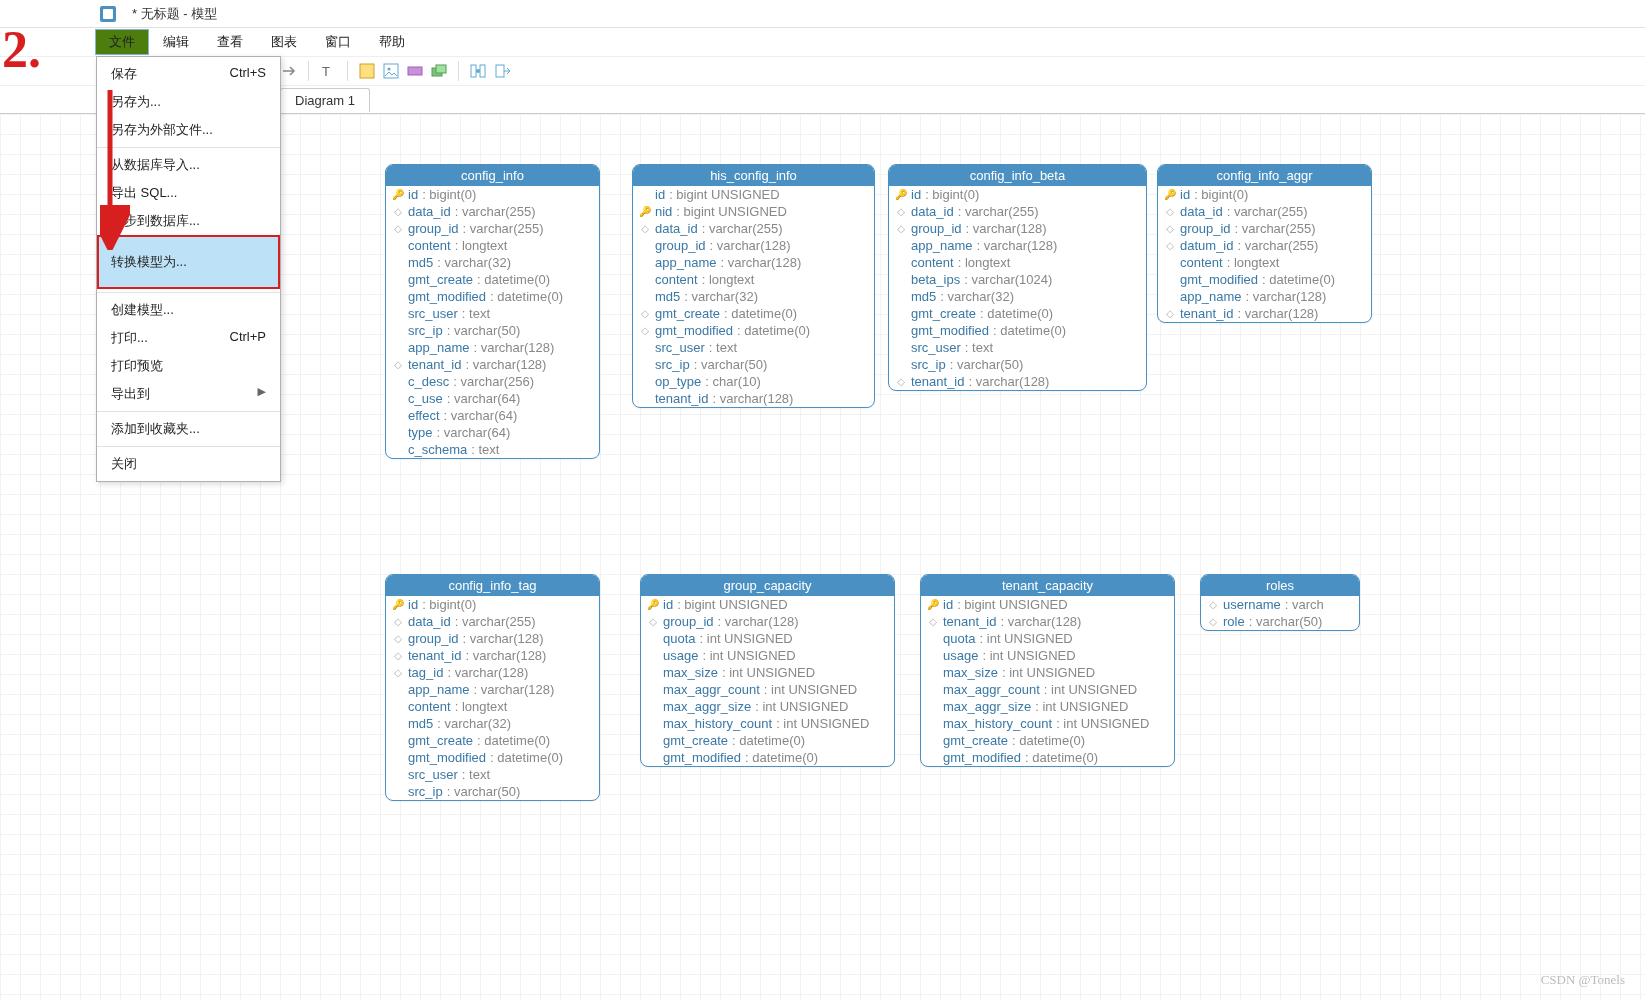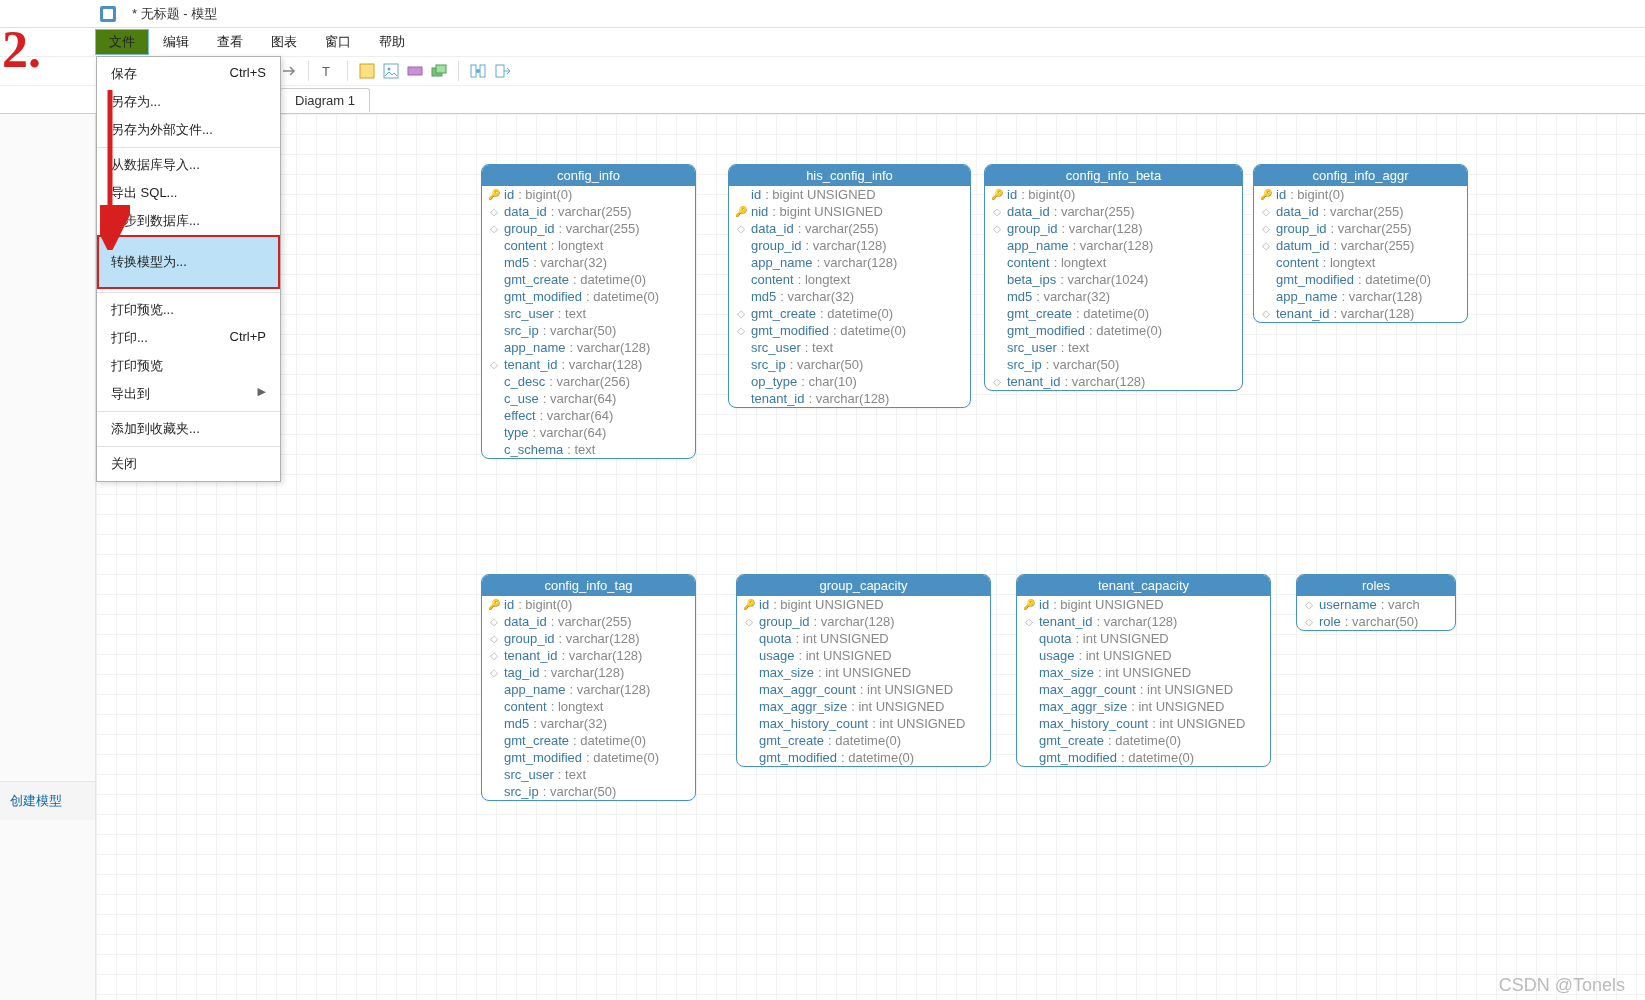--- a/index.html
+++ b/index.html
@@ -32,21 +32,21 @@
 .anno-arrow svg { display:block; }
 
 .entity { position:absolute; background:#fff; border:1px solid #4a90c2; border-radius:8px; box-shadow:0 1px 2px rgba(0,0,0,.05); overflow:hidden; font-size:12px; }
 .entity .hdr { background:#4a90c2; color:#fff; text-align:center; padding:3px 6px; font-weight:500; }
 .entity .row { display:flex; align-items:center; padding:1px 6px; gap:4px; white-space:nowrap; }
 .entity .row .ico { width:12px; text-align:center; font-size:10px; }
 .entity .row .ico.key { color:#e0a030; }
 .entity .row .ico.dia { color:#b0b0b0; }
 .entity .row .nm { color:#3a78a6; }
 .entity .row .tp { color:#888; }
-.watermark { position:absolute; right:20px; bottom:4px; color:#bbb; font-size:18px; }
+.watermark { position:absolute; right:20px; bottom:12px; color:#bbb; font-size:13px;font-family:Liberation Serif, serif; }
 </style>
 </head>
 <body>
 
 <div class="anno">2.</div>
 <div class="anno-arrow">
   <svg width="30" height="160">
       <defs>
         <marker id="ah" markerWidth="10" markerHeight="10" refX="5" refY="5" orient="auto">
           <path d="M0,0 L10,5 L0,10 z" fill="#d71f1f"></path>
@@ -89,21 +89,21 @@
       <span>导出 SQL...</span>
     </div>
     <div class="item">
       <span>同步到数据库...</span>
     </div>
     <div class="item hl">
       <span>转换模型为...</span>
     </div>
     <div class="sep"></div>
     <div class="item">
-      <span>打印预览...</span>
+      <span>创建模型...</span>
     </div>
     <div class="item">
       <span>打印...</span>
       <span>Ctrl+P</span>
     </div>
     <div class="item">
       <span>打印预览</span>
     </div>
     <div class="item">
       <span>导出到</span>
@@ -153,23 +153,20 @@
         <rect x="3" y="3" width="8" height="12" fill="none" stroke="#5fa8d6"></rect>
         <path d="M11 9l5 0M14 6l3 3-3 3" stroke="#5fa8d6" fill="none"></path>
       </svg></span>
 </div>
 
 <div class="tabrow">
   <div class="tab">Diagram 1</div>
 </div>
 
 <div class="main">
-  <div class="sidebar">
-    <div class="btn-new">创建模型</div>
-  </div>
   <div class="canvas" id="canvas">
     <div class="watermark">CSDN @Tonels</div>
   <div class="entity" style="left: 385px; top: 50px; width: 215px;">
         <div class="hdr">config_info</div>
         <div class="row">
           <span class="ico key">🔑</span>
           <span class="nm">id</span>
           <span class="tp">: bigint(0)</span>
         </div>
         <div class="row">

